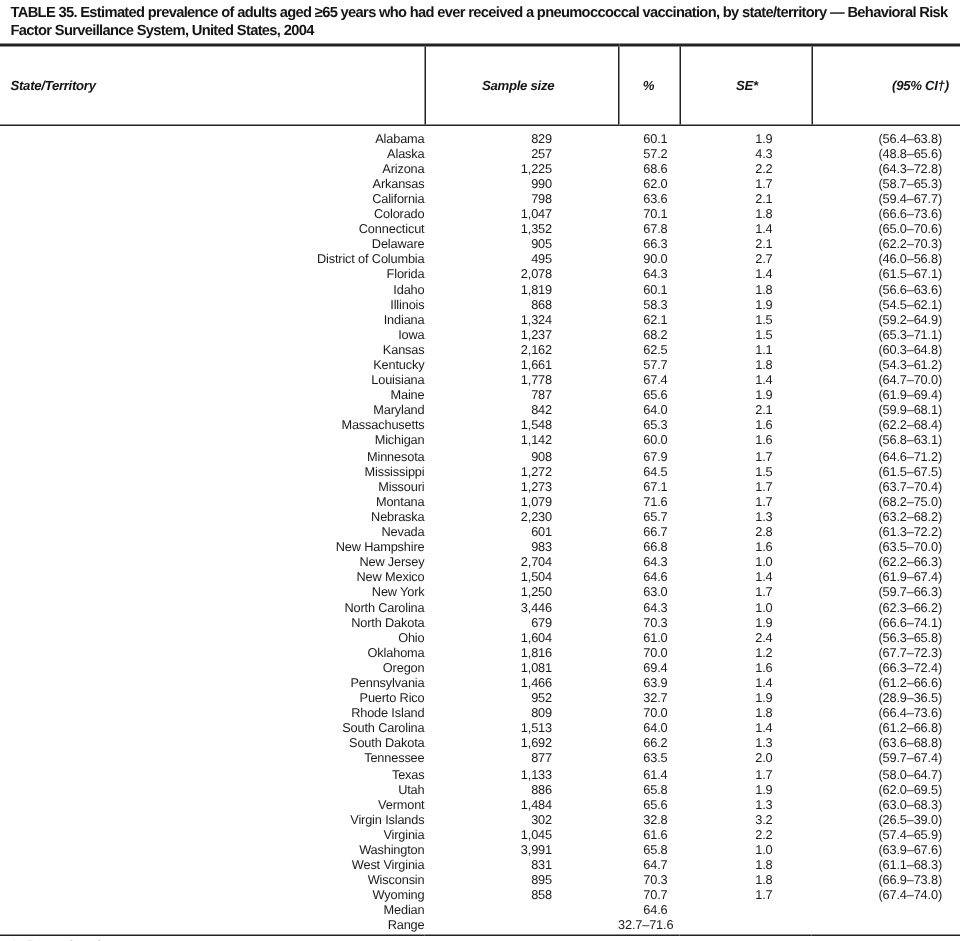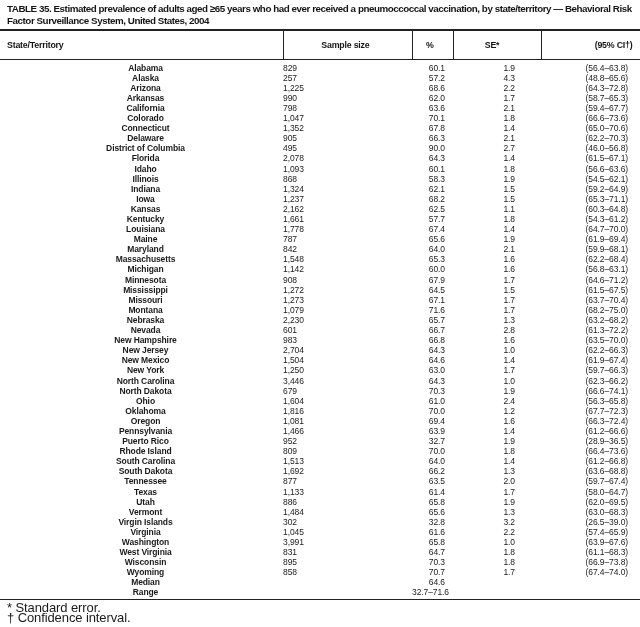--- a/index.html
+++ b/index.html
@@ -11,37 +11,37 @@
     padding:3px 4px 1px 7px;
     font-weight:bold;font-size:9.8px;line-height:12.3px;letter-spacing:-0.45px;
     color:#151515;white-space:normal;
   }
   table.prev{
     border-collapse:collapse;table-layout:fixed;width:640px;margin:0;
   }
   thead th{
     border-top:2px solid #222;border-bottom:1.8px solid #222;
     font-size:8.8px;font-weight:bold;height:20px;vertical-align:middle;
-    letter-spacing:-0.2px;padding:4px;white-space:nowrap;color:#151515;
+    letter-spacing:-0.2px;padding:16px;white-space:nowrap;color:#151515;font-style:italic;
   }
   thead th + th{border-left:1.4px solid #222;}
   thead th.h-ci{border-right:1.4px solid #222;}
   th.h-state{text-align:left;padding-left:7px;}
   th.h-n{text-align:right;padding-right:42px;}
   th.h-pct{text-align:right;padding-right:19px;}
   th.h-se{text-align:center;padding-right:14px;}
   th.h-ci{text-align:right;padding-right:7px;}
   tbody td{
     font-size:8.5px;line-height:10.1px;height:10.1px;padding:0;
     letter-spacing:-0.1px;white-space:nowrap;vertical-align:middle;color:#1a1a1a;
   }
   tbody tr:first-child td{padding-top:3px;}
   tbody tr:last-child td{border-bottom:1.8px solid #222;padding-bottom:1px;}
-  td.c-state{text-align:center;padding-left:8px;font-weight:bold;}
-  td.c-n{padding-right:44px;}
+  td.c-state{text-align:right;padding-left:8px;}
+  td.c-n{text-align:right;padding-right:44px;}
   td.c-pct{text-align:right;padding-right:8px;}
   td.c-se{text-align:right;padding-right:26px;}
   td.c-ci{text-align:right;padding-right:12px;}
   .footnotes{padding:3px 0 0 7px;font-size:13px;line-height:10.6px;letter-spacing:-0.1px;color:#1a1a1a;}
 </style>
 </head>
 <body>
 
 <div class="page">
 
@@ -130,21 +130,21 @@
         </tr>
         <tr>
           <td class="c-state">Florida</td>
           <td class="c-n">2,078</td>
           <td class="c-pct">64.3</td>
           <td class="c-se">1.4</td>
           <td class="c-ci">(61.5–67.1)</td>
         </tr>
         <tr>
           <td class="c-state">Idaho</td>
-          <td class="c-n">1,093</td>
+          <td class="c-n">1,819</td>
           <td class="c-pct">60.1</td>
           <td class="c-se">1.8</td>
           <td class="c-ci">(56.6–63.6)</td>
         </tr>
         <tr>
           <td class="c-state">Illinois</td>
           <td class="c-n">868</td>
           <td class="c-pct">58.3</td>
           <td class="c-se">1.9</td>
           <td class="c-ci">(54.5–62.1)</td>

